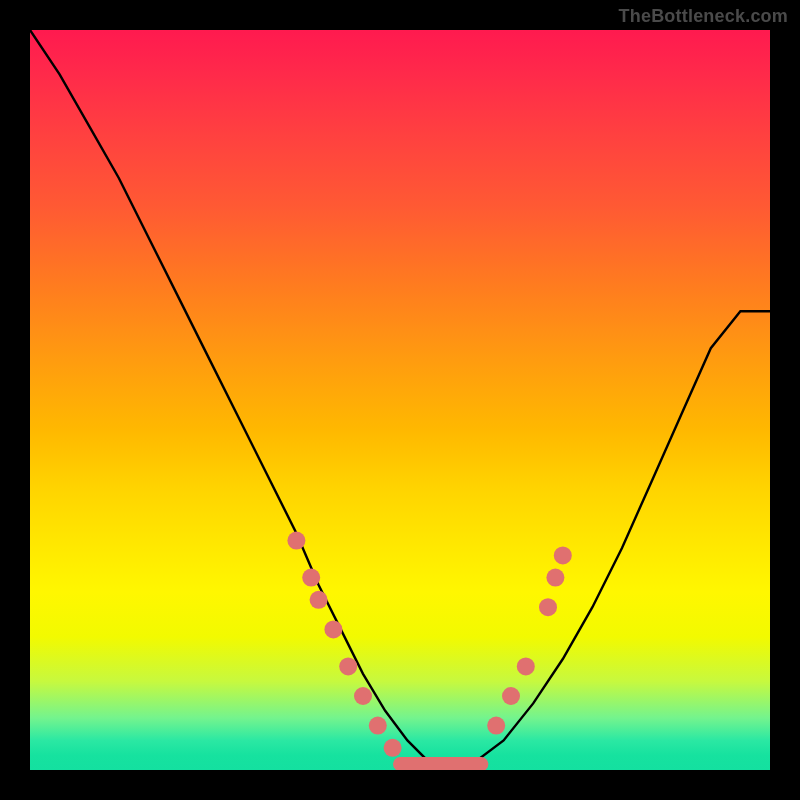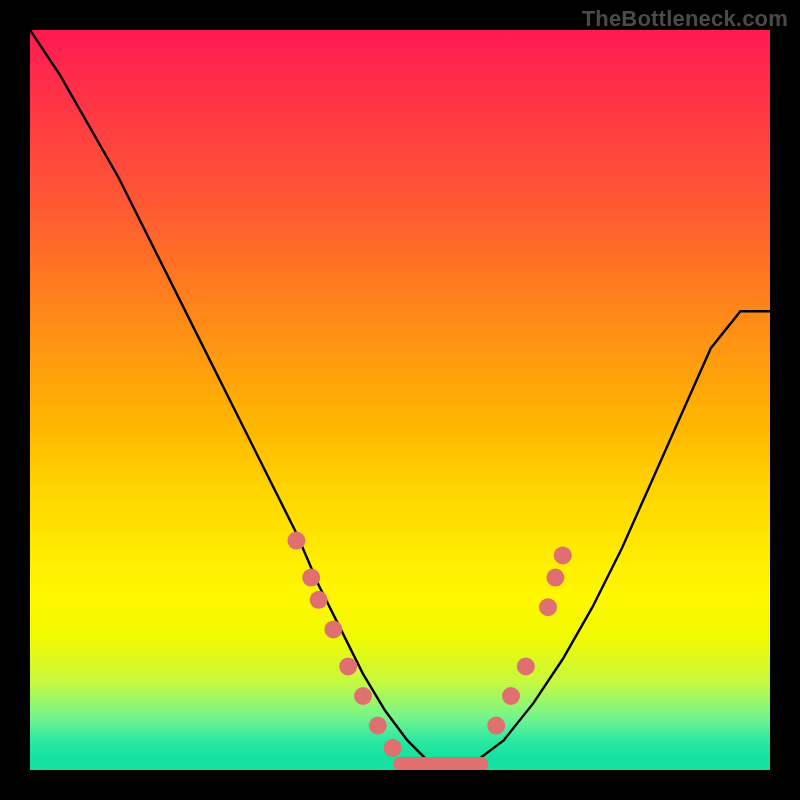--- a/index.html
+++ b/index.html
@@ -40,21 +40,21 @@
       #2be8a3 96%,
       #16e29f 98%,
       #14e0a0 100%
     );
   }
   .watermark {
     position: absolute;
     top: 6px;
     right: 12px;
     color: #4a4a4a;
-    font-size: 22px;
+    font-size: 18px;
     font-weight: 600;
     letter-spacing: 0.2px;
     user-select: none;
   }
   svg.curve {
     position: absolute;
     left: 0;
     top: 0;
     width: 740px;
     height: 740px;

